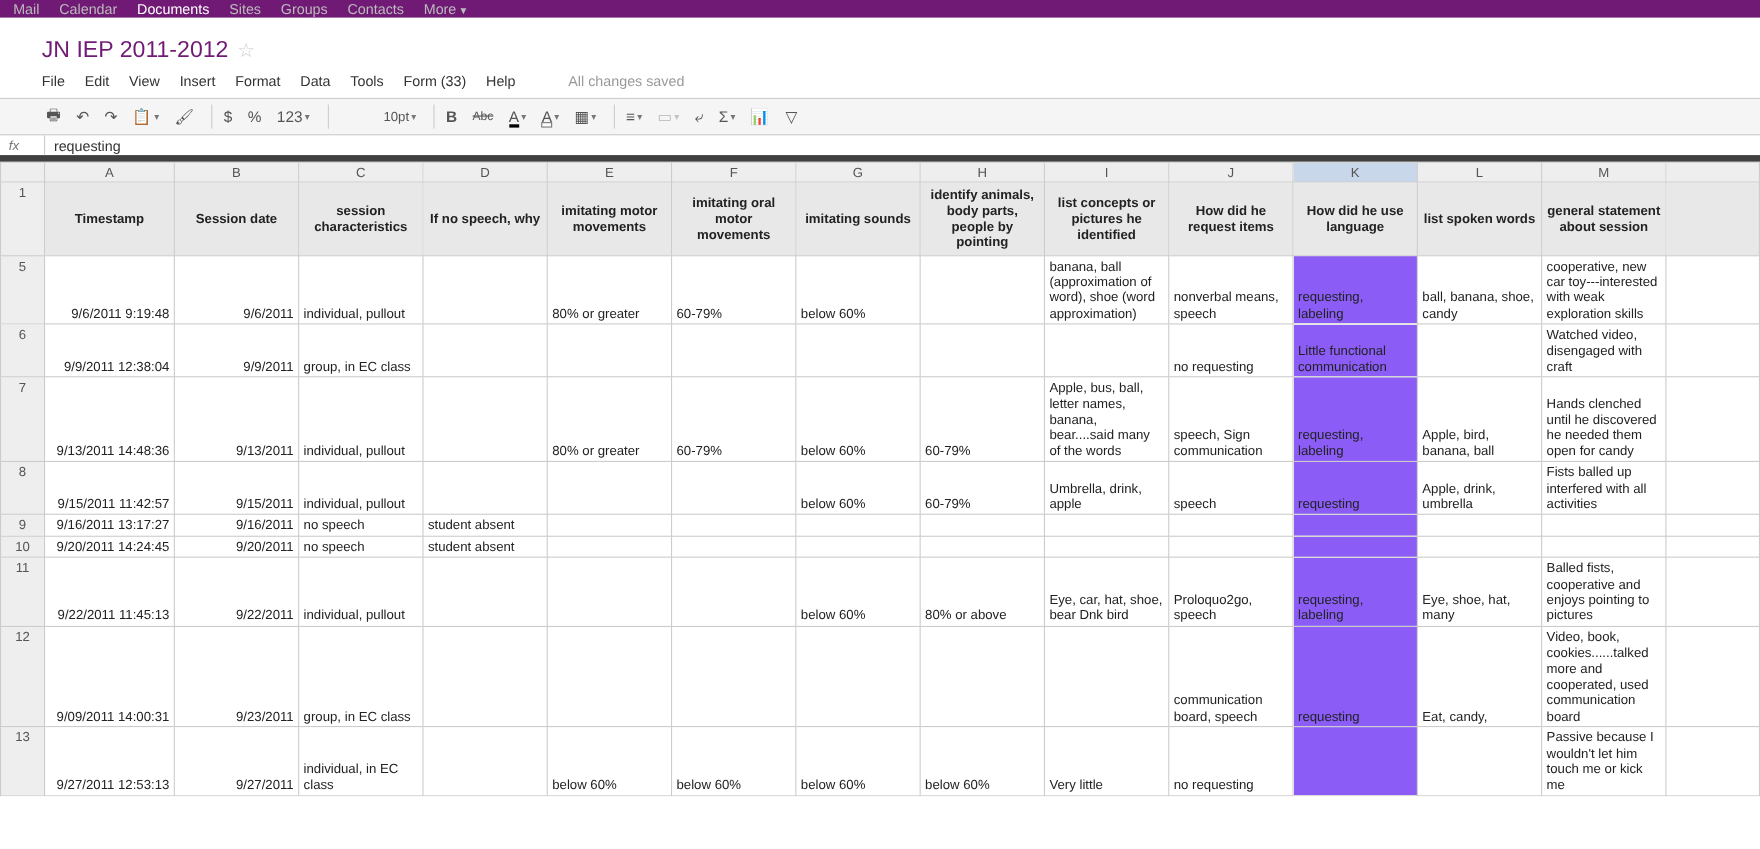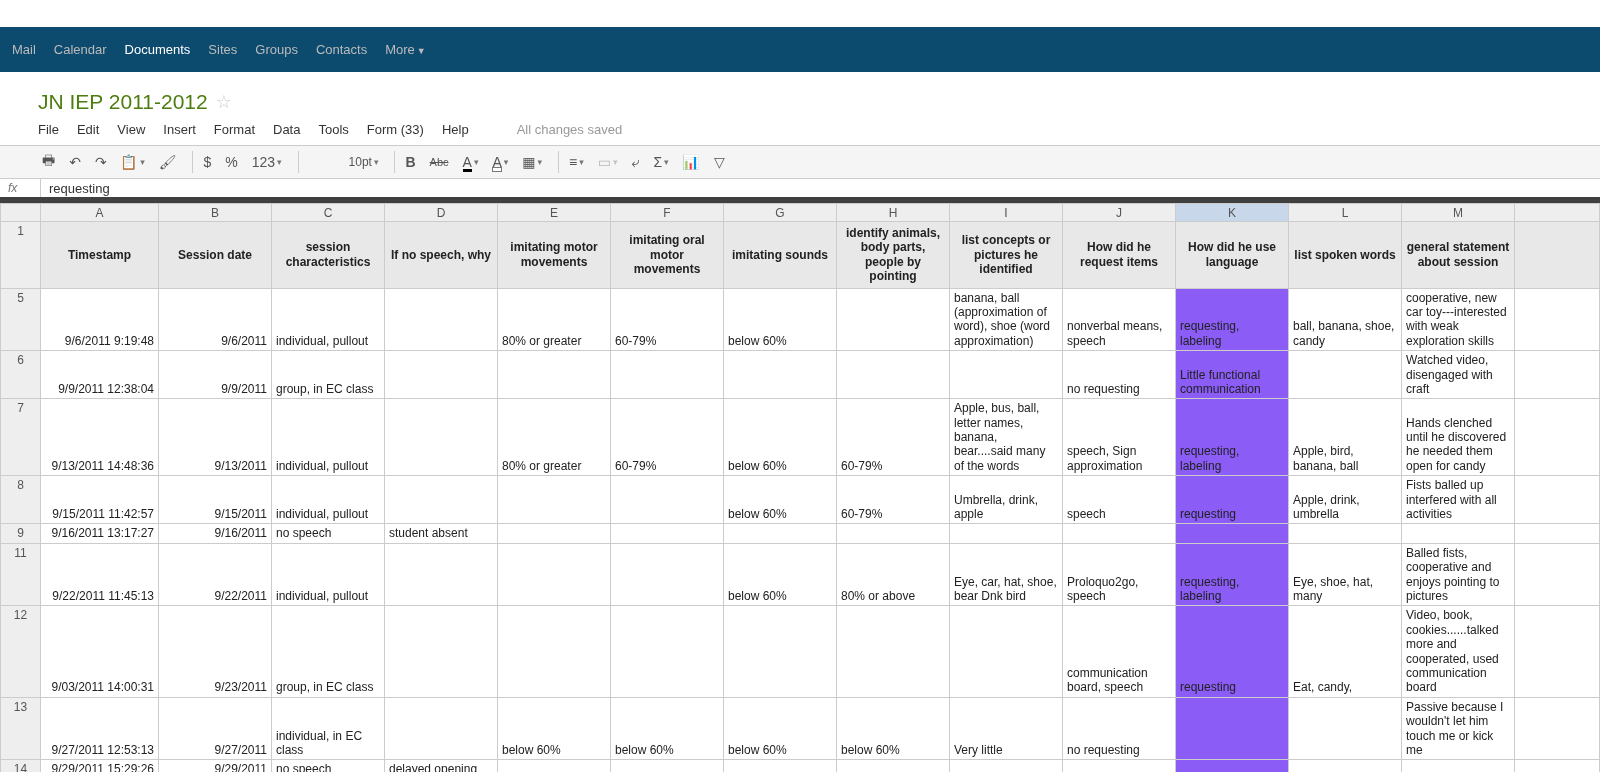--- a/index.html
+++ b/index.html
@@ -1,26 +1,26 @@
 <!DOCTYPE html>
 <html><head>
 <meta charset="utf-8">
 <style>
   * { box-sizing: border-box; margin: 0; padding: 0; }
   body { font-family: Arial, sans-serif; font-size: 13px; color: #222; background: #fff; overflow: hidden; }
   
   
-  .topnav { background: #0c4a6e; height: 45px; display: flex; align-items: center; padding: 0 12px; margin-top: 27px; }
+  .topnav { background: #701a75; height: 16px; display: flex; align-items: center; padding: 0 12px; }
   .topnav a { color: #bbb; text-decoration: none; font-size: 13px; margin-right: 18px; cursor: pointer; }
   .topnav a.active { color: #fff; font-weight: normal; }
   .topnav .more-arrow { font-size: 9px; margin-left: 2px; }
   
   
   .titlebar { padding: 18px 28px 6px 38px; display: flex; align-items: center; }
-  .doc-title { font-size: 21px; color: #4d7c0f; margin-right: 8px; }
+  .doc-title { font-size: 21px; color: #701a75; margin-right: 8px; }
   .star-icon { color: #ccc; font-size: 18px; cursor: pointer; }
   
   
   .menubar { padding: 2px 28px 8px 38px; display: flex; align-items: center; }
   .menubar .menu-item { margin-right: 18px; font-size: 13px; color: #333; cursor: pointer; }
   .menubar .status { margin-left: 30px; color: #999; font-size: 13px; }
   
   
   .toolbar { border-top: 1px solid #ccc; border-bottom: 1px solid #ccc; background: #f5f5f5; height: 34px; display: flex; align-items: center; padding: 0 28px 0 38px; }
   .toolbar .tbtn { margin-right: 6px; color: #555; cursor: pointer; display: inline-flex; align-items: center; font-size: 14px; padding: 2px 4px; }
@@ -222,21 +222,21 @@
           <th class="rowhead">7</th>
           <td class="rightnum">9/13/2011 14:48:36</td>
           <td class="rightnum">9/13/2011</td>
           <td>individual, pullout</td>
           <td></td>
           <td>80% or greater</td>
           <td>60-79%</td>
           <td>below 60%</td>
           <td>60-79%</td>
           <td>Apple, bus, ball, letter names, banana, bear....said many of the words</td>
-          <td>speech, Sign approximation</td>
+          <td>speech, Sign communication</td>
           <td class="selected-col">requesting, labeling</td>
           <td>Apple, bird, banana, ball</td>
           <td>Hands clenched until he discovered he needed them open for candy</td>
           <td></td>
         </tr>
         <tr>
           <th class="rowhead">8</th>
           <td class="rightnum">9/15/2011 11:42:57</td>
           <td class="rightnum">9/15/2011</td>
           <td>individual, pullout</td>
@@ -263,39 +263,56 @@
           <td></td>
           <td></td>
           <td></td>
           <td></td>
           <td class="selected-col"></td>
           <td></td>
           <td></td>
           <td></td>
         </tr>
         <tr>
+          <th class="rowhead">10</th>
+          <td class="rightnum">9/20/2011 14:24:45</td>
+          <td class="rightnum">9/20/2011</td>
+          <td>no speech</td>
+          <td>student absent</td>
+          <td></td>
+          <td></td>
+          <td></td>
+          <td></td>
+          <td></td>
+          <td></td>
+          <td class="selected-col"></td>
+          <td></td>
+          <td></td>
+          <td></td>
+        </tr>
+        <tr>
           <th class="rowhead">11</th>
           <td class="rightnum">9/22/2011 11:45:13</td>
           <td class="rightnum">9/22/2011</td>
           <td>individual, pullout</td>
           <td></td>
           <td></td>
           <td></td>
           <td>below 60%</td>
           <td>80% or above</td>
           <td>Eye, car, hat, shoe, bear Dnk bird</td>
           <td>Proloquo2go, speech</td>
           <td class="selected-col">requesting, labeling</td>
           <td>Eye, shoe, hat, many</td>
           <td>Balled fists, cooperative and enjoys pointing to pictures</td>
           <td></td>
         </tr>
         <tr>
           <th class="rowhead">12</th>
-          <td class="rightnum">9/03/2011 14:00:31</td>
+          <td class="rightnum">9/09/2011 14:00:31</td>
           <td class="rightnum">9/23/2011</td>
           <td>group, in EC class</td>
           <td></td>
           <td></td>
           <td></td>
           <td></td>
           <td></td>
           <td></td>
           <td>communication board, speech</td>
           <td class="selected-col">requesting</td>
@@ -313,32 +330,15 @@
           <td>below 60%</td>
           <td>below 60%</td>
           <td>below 60%</td>
           <td>Very little</td>
           <td>no requesting</td>
           <td class="selected-col"></td>
           <td></td>
           <td>Passive because I wouldn't let him touch me or kick me</td>
           <td></td>
         </tr>
-        <tr>
-          <th class="rowhead">14</th>
-          <td class="rightnum">9/29/2011 15:29:26</td>
-          <td class="rightnum">9/29/2011</td>
-          <td>no speech</td>
-          <td>delayed opening</td>
-          <td></td>
-          <td></td>
-          <td></td>
-          <td></td>
-          <td></td>
-          <td></td>
-          <td class="selected-col"></td>
-          <td></td>
-          <td></td>
-          <td></td>
-        </tr>
       </tbody>
 </table>
 </div>
 
 </body></html>

